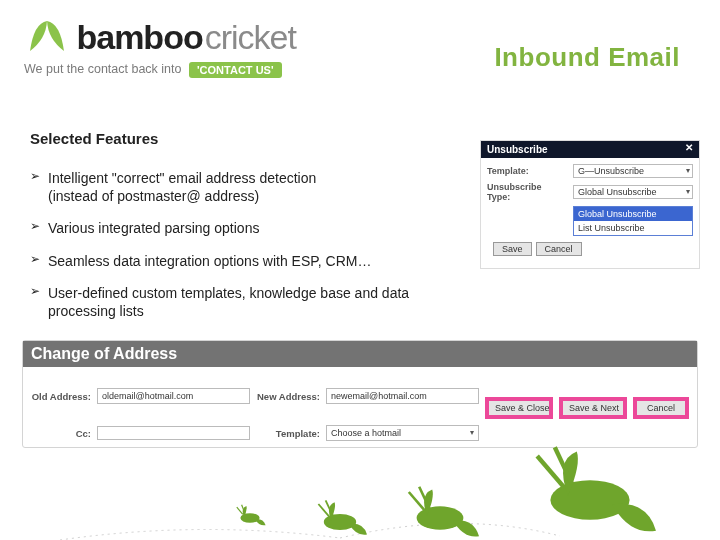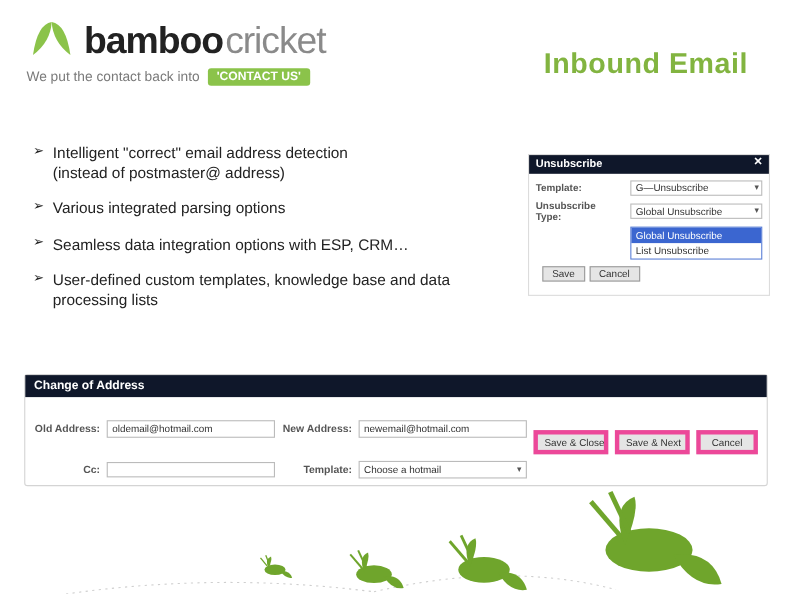--- a/index.html
+++ b/index.html
@@ -147,25 +147,25 @@
   .coa {
     position: absolute;
     left: 22px; right: 22px;
     top: 340px;
     background: #fff;
     border: 1px solid #d4d4d4;
     border-radius: 3px;
     font-size: 9.5px;
   }
   .coa .coa-title {
-    background: #0f172a;
+    background: #737373;
     color: #fff;
     font-weight: 700;
     padding: 4px 8px;
-    font-size: 11px;
+    font-size: 16px;
   }
   .coa .coa-grid {
     display: grid;
     grid-template-columns: 60px 1fr 64px 1fr 68px 68px 56px;
     align-items: center;
     gap: 6px;
     padding: 6px 8px;
   }
   .coa label { color: #555; font-weight: 700; text-align: right; }
   .coa .field {
@@ -206,20 +206,21 @@
     </span>
   </div>
   <div class="tagline">
     <span>We put the contact back into</span>
     <span class="pill">'CONTACT US'</span>
   </div>
   <div class="title">Inbound Email</div>
 </div>
 
 <div class="content">
+  <div class="section-title">Selected Features</div>
   <ul class="bullets">
     <li>
       <span>Intelligent "correct" email address detection</span>
       <span class="sub">(instead of postmaster@ address)</span>
     </li>
     <li>
       <span>Various integrated parsing options</span>
     </li>
     <li>
       <span>Seamless data integration options with ESP, CRM…</span>

